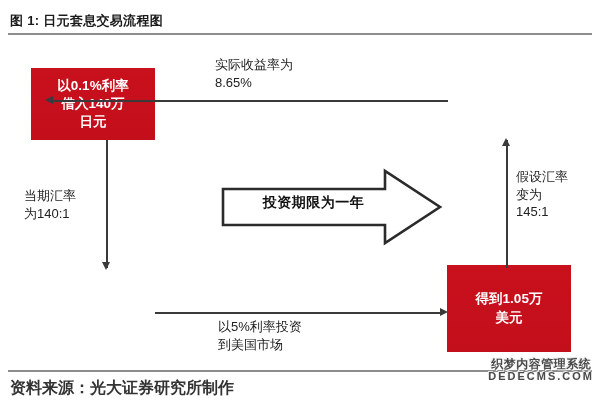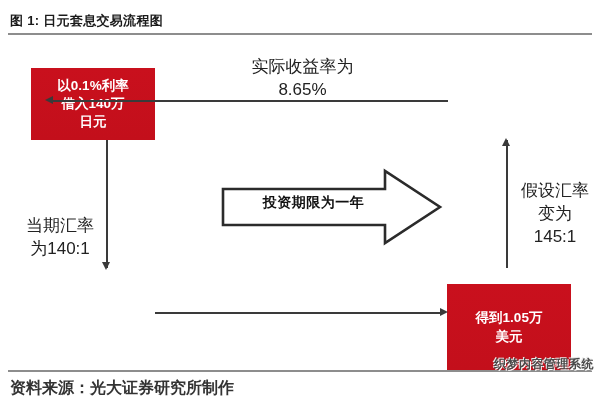--- a/index.html
+++ b/index.html
@@ -50,41 +50,41 @@
     background: linear-gradient(180deg, #c9101d 0%, #c30f1b 100%);
     color: #ffffff;
     display: flex; align-items: center; justify-content: center;
     text-align: center;
     font-size: 13.5px; font-weight: bold; line-height: 1.35;
     padding: 4px 24px;
   }
   #box-tl { left: 31px;  top: 68px;  width: 124px; height: 72px; }
   #box-tr { left: 447px; top: 68px;  width: 124px; height: 72px; }
   #box-bl { left: 31px;  top: 268px; width: 124px; height: 87px; }
-  #box-br { left: 447px; top: 284px; width: 124px; height: 87px; }
+  #box-br { left: 447px; top: 265px; width: 124px; height: 87px; }
 
   
   .line-h, .line-v { position: absolute; background: #3a3a3a; }
   .line-h { height: 1.6px; }
   .line-v { width: 1.6px; }
 
   .ahead { position: absolute; width: 0; height: 0; }
   .ahead-left  { border-top: 4.5px solid transparent; border-bottom: 4.5px solid transparent; border-right: 8px solid #3a3a3a; }
   .ahead-right { border-top: 4.5px solid transparent; border-bottom: 4.5px solid transparent; border-left: 8px solid #3a3a3a; }
   .ahead-up    { border-left: 4.5px solid transparent; border-right: 4.5px solid transparent; border-bottom: 8px solid #3a3a3a; }
   .ahead-down  { border-left: 4.5px solid transparent; border-right: 4.5px solid transparent; border-top: 8px solid #3a3a3a; }
 
   
   .edge-label {
-    position: absolute; text-align: center;
-    font-size: 17px; color: #222; line-height: 1.35; white-space: pre-line;
+    position: absolute; 
+    font-size: 13px; color: #222; line-height: 1.35; white-space: pre-line;
   }
   #lbl-top    { left: 215px; top: 56px;  width: 175px; }
-  #lbl-left   { left: 17px;  top: 187px; width: 86px; margin-top: 28px;  }
-  #lbl-right  { left: 516px; top: 168px; width: 78px; margin-top: 12px;  }
+  #lbl-left   { left: 24px;  top: 187px; width: 86px;  }
+  #lbl-right  { left: 516px; top: 168px; width: 78px;  }
   #lbl-bottom { left: 218px; top: 318px; width: 170px; }
 
   
   #big-arrow {
     position: absolute; left: 190px; top: 168px; width: 222px; height: 78px; margin-left: 31px;
   }
   #big-arrow svg { display: block; width: 222px; height: 78px; }
   #big-arrow-text {
     position: absolute; left: 0; top: 26px; width: 185px;
     text-align: center; font-size: 14px; font-weight: bold; color: #111;
@@ -107,34 +107,37 @@
   <div class="edge-label" id="lbl-top">实际收益率为
 8.65%</div>
 
   <div class="line-v" style="left:106px; top:140px; height:128px;"></div>
   <div class="ahead ahead-down" style="left:102px; top:262px;"></div>
   <div class="edge-label" id="lbl-left">当期汇率
 为140:1</div>
 
   <div class="line-h" style="left:155px; top:312px; width:288px;"></div>
   <div class="ahead ahead-right" style="left:440px; top:308px;"></div>
+  <div class="edge-label" id="lbl-bottom">以5%利率投资
+到美国市场</div>
 
   <div class="line-v" style="left:506px; top:140px; height:128px;"></div>
   <div class="ahead ahead-up" style="left:502px; top:138px;"></div>
   <div class="edge-label" id="lbl-right">假设汇率
 变为
 145:1</div>
 
   <div id="big-arrow">
     <svg viewBox="0 0 222 78" xmlns="http://www.w3.org/2000/svg">
       <polygon points="2,21 164,21 164,3 219,39 164,75 164,57 2,57" fill="#ffffff" stroke="#2b2b2b" stroke-width="2.6" stroke-linejoin="miter"></polygon>
     </svg>
     <div id="big-arrow-text">投资期限为一年</div>
   </div>
 
   <div class="footer-rule"></div>
   <div class="source-note">资料来源：光大证券研究所制作</div>
 
   <div class="watermark">
     <div class="wm-cn">织梦内容管理系统</div>
+    <div class="wm-en">DEDECMS.COM</div>
   </div>
 
 </div>
 
 </body></html>

